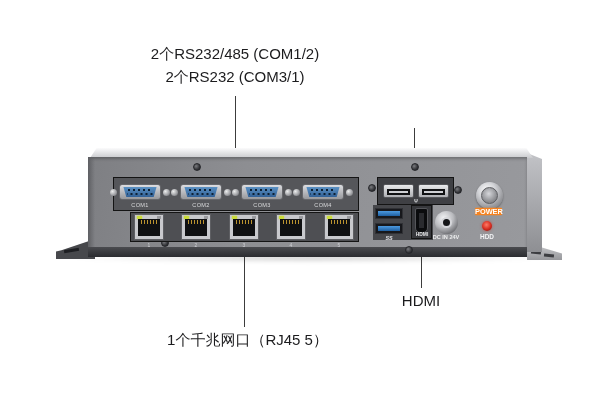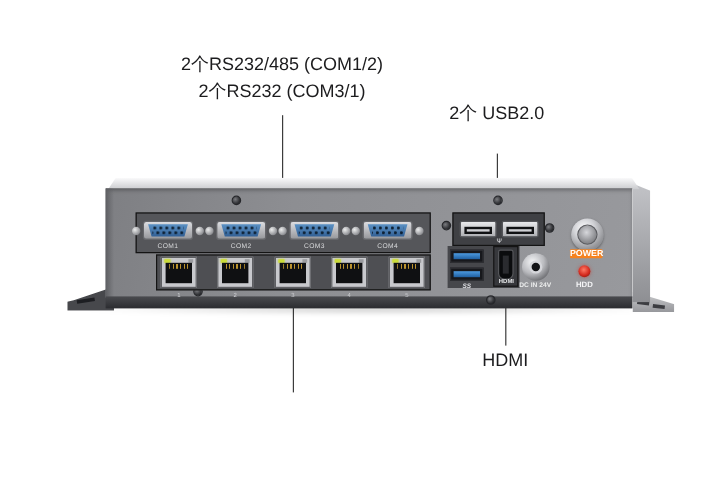--- a/index.html
+++ b/index.html
@@ -135,23 +135,23 @@
 </head>
 <body>
 
 <div class="stage">
 
   <div class="ann ann-serial">
     <div>2个RS232/485 (COM1/2)</div>
     <div>2个RS232 (COM3/1)</div>
   </div>
   <div class="ann ann-usb">
-    <div>2个 USB2.0</div>
   </div>
   <div class="ann ann-lan">
+    <div>1个千兆网口（RJ45 5）</div>
   </div>
   <div class="ann ann-hdmi">HDMI</div>
 
   <div class="callout line-serial"></div>
   <div class="callout line-usb"></div>
   <div class="callout line-lan"></div>
   <div class="callout line-hdmi"></div>
 
   <div class="abs device-shadow"></div>
   <div class="abs bracket-left"></div>

